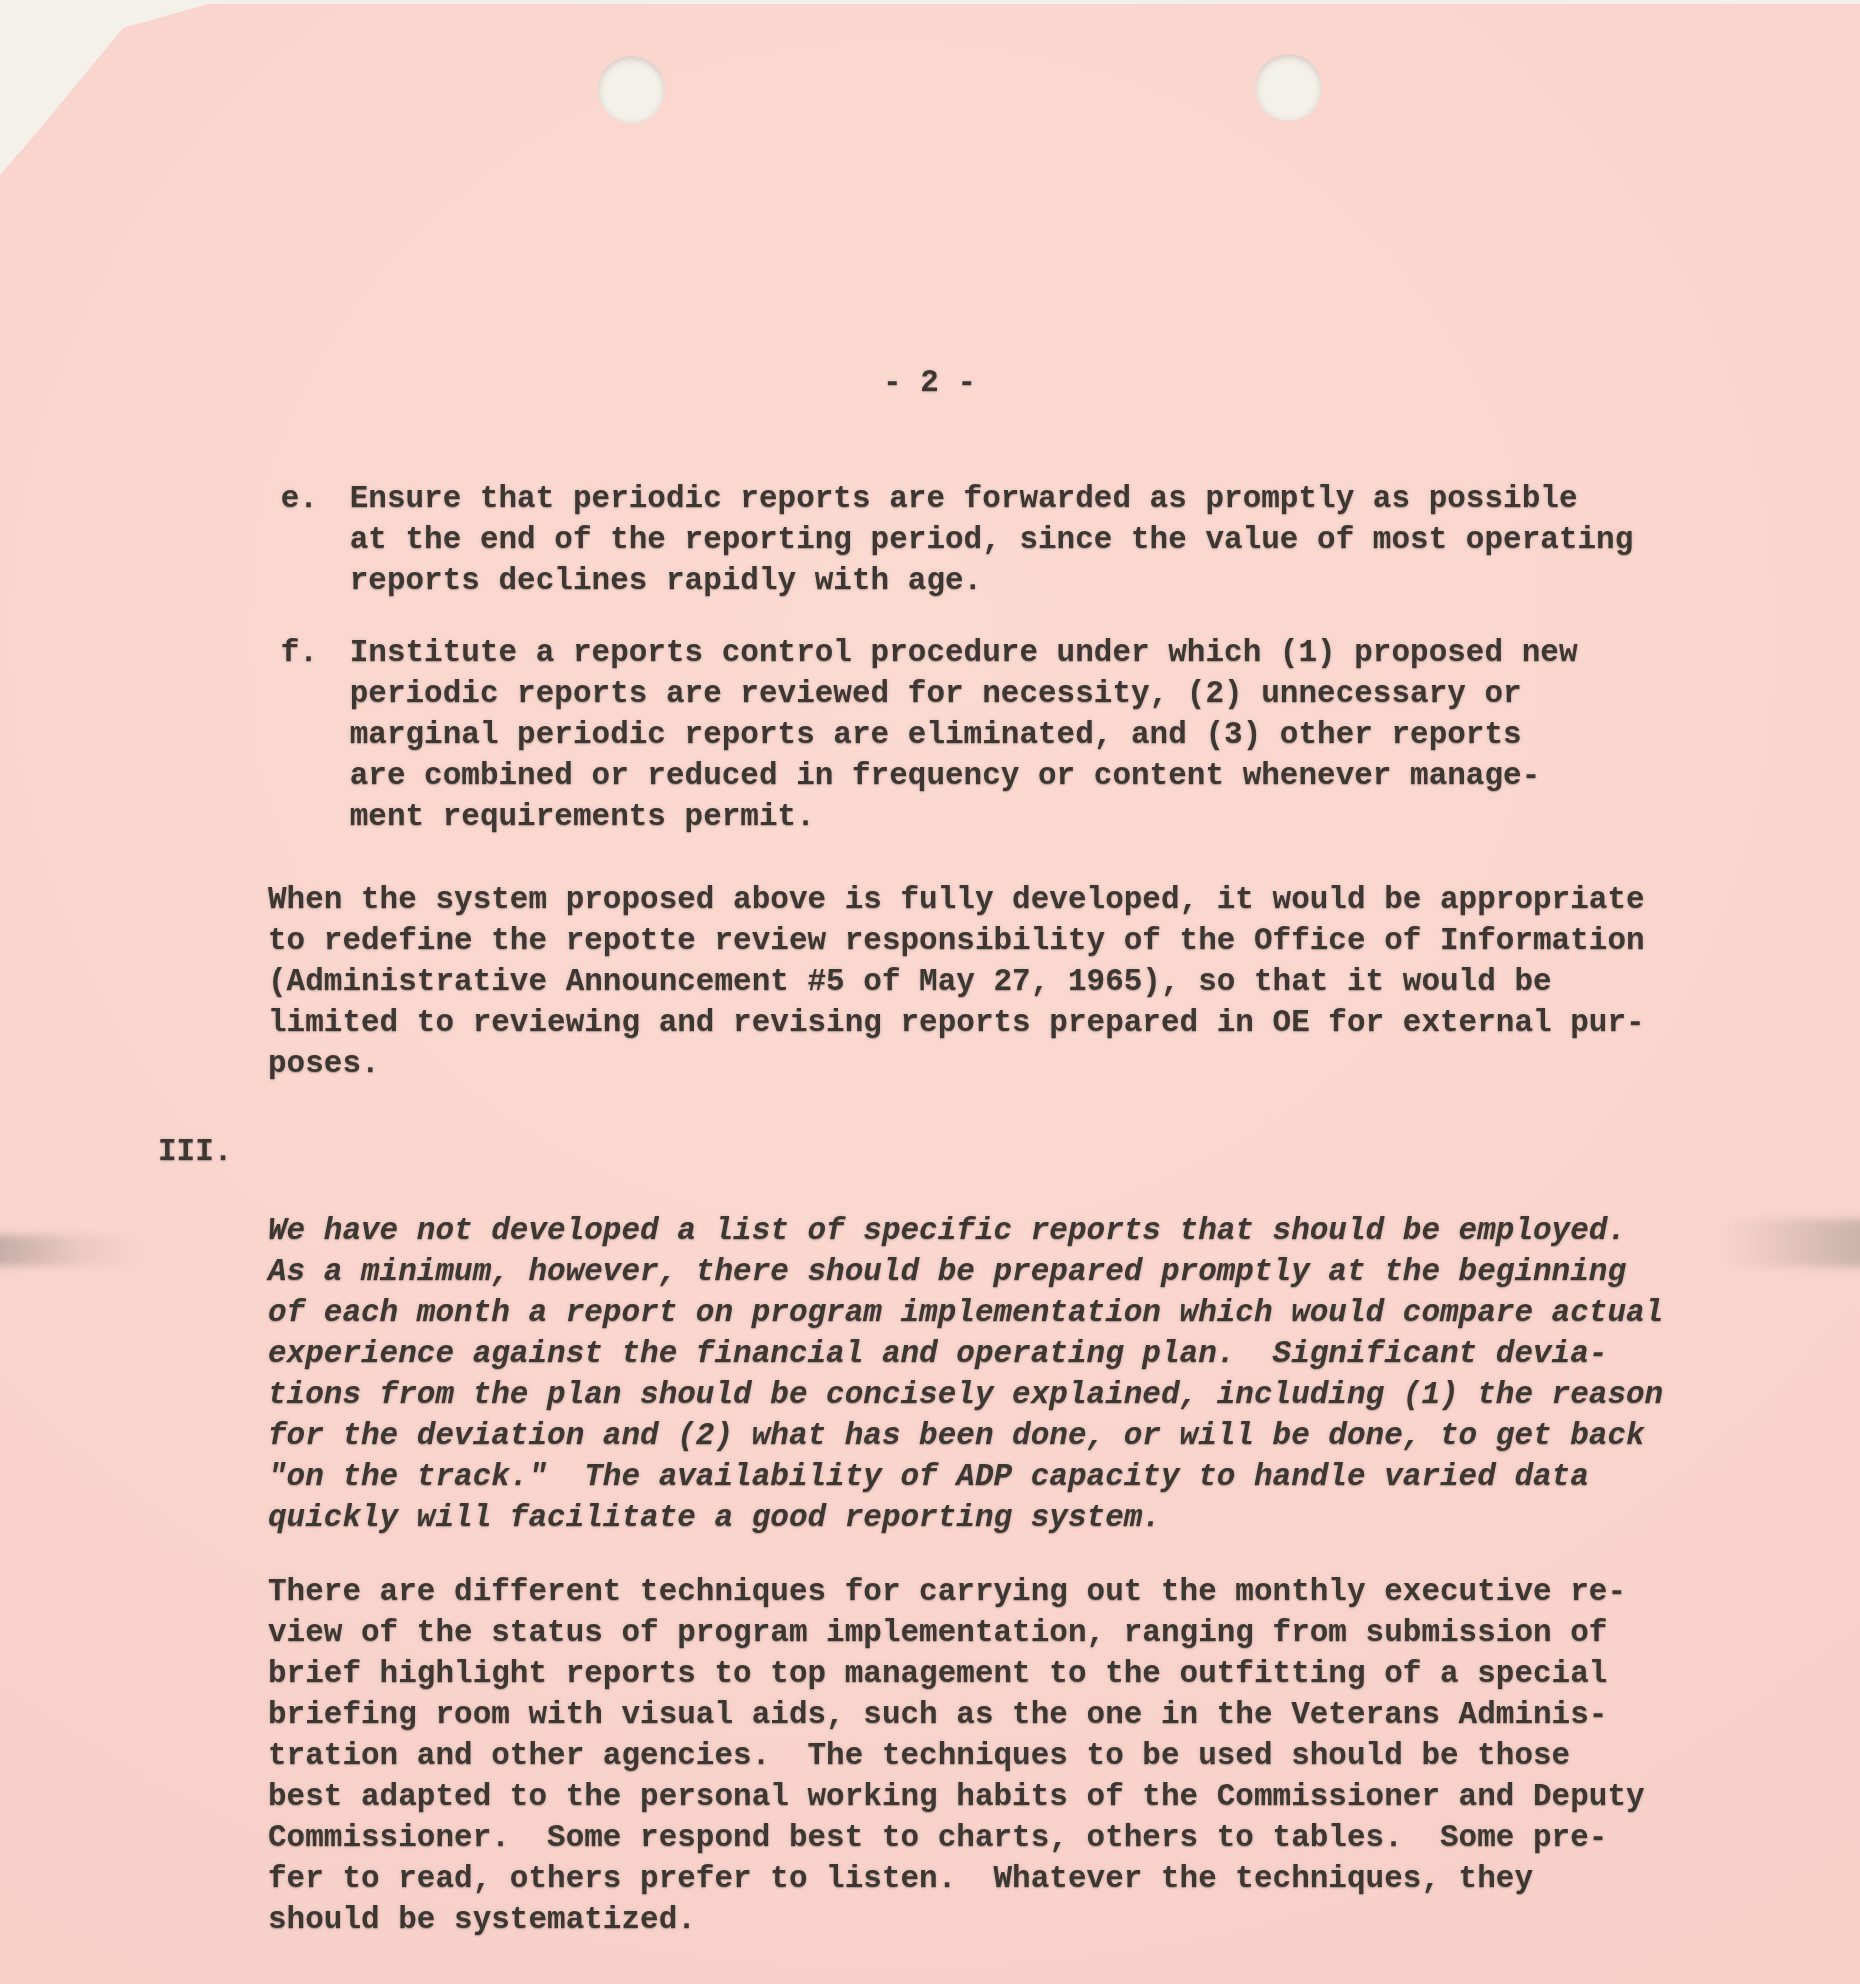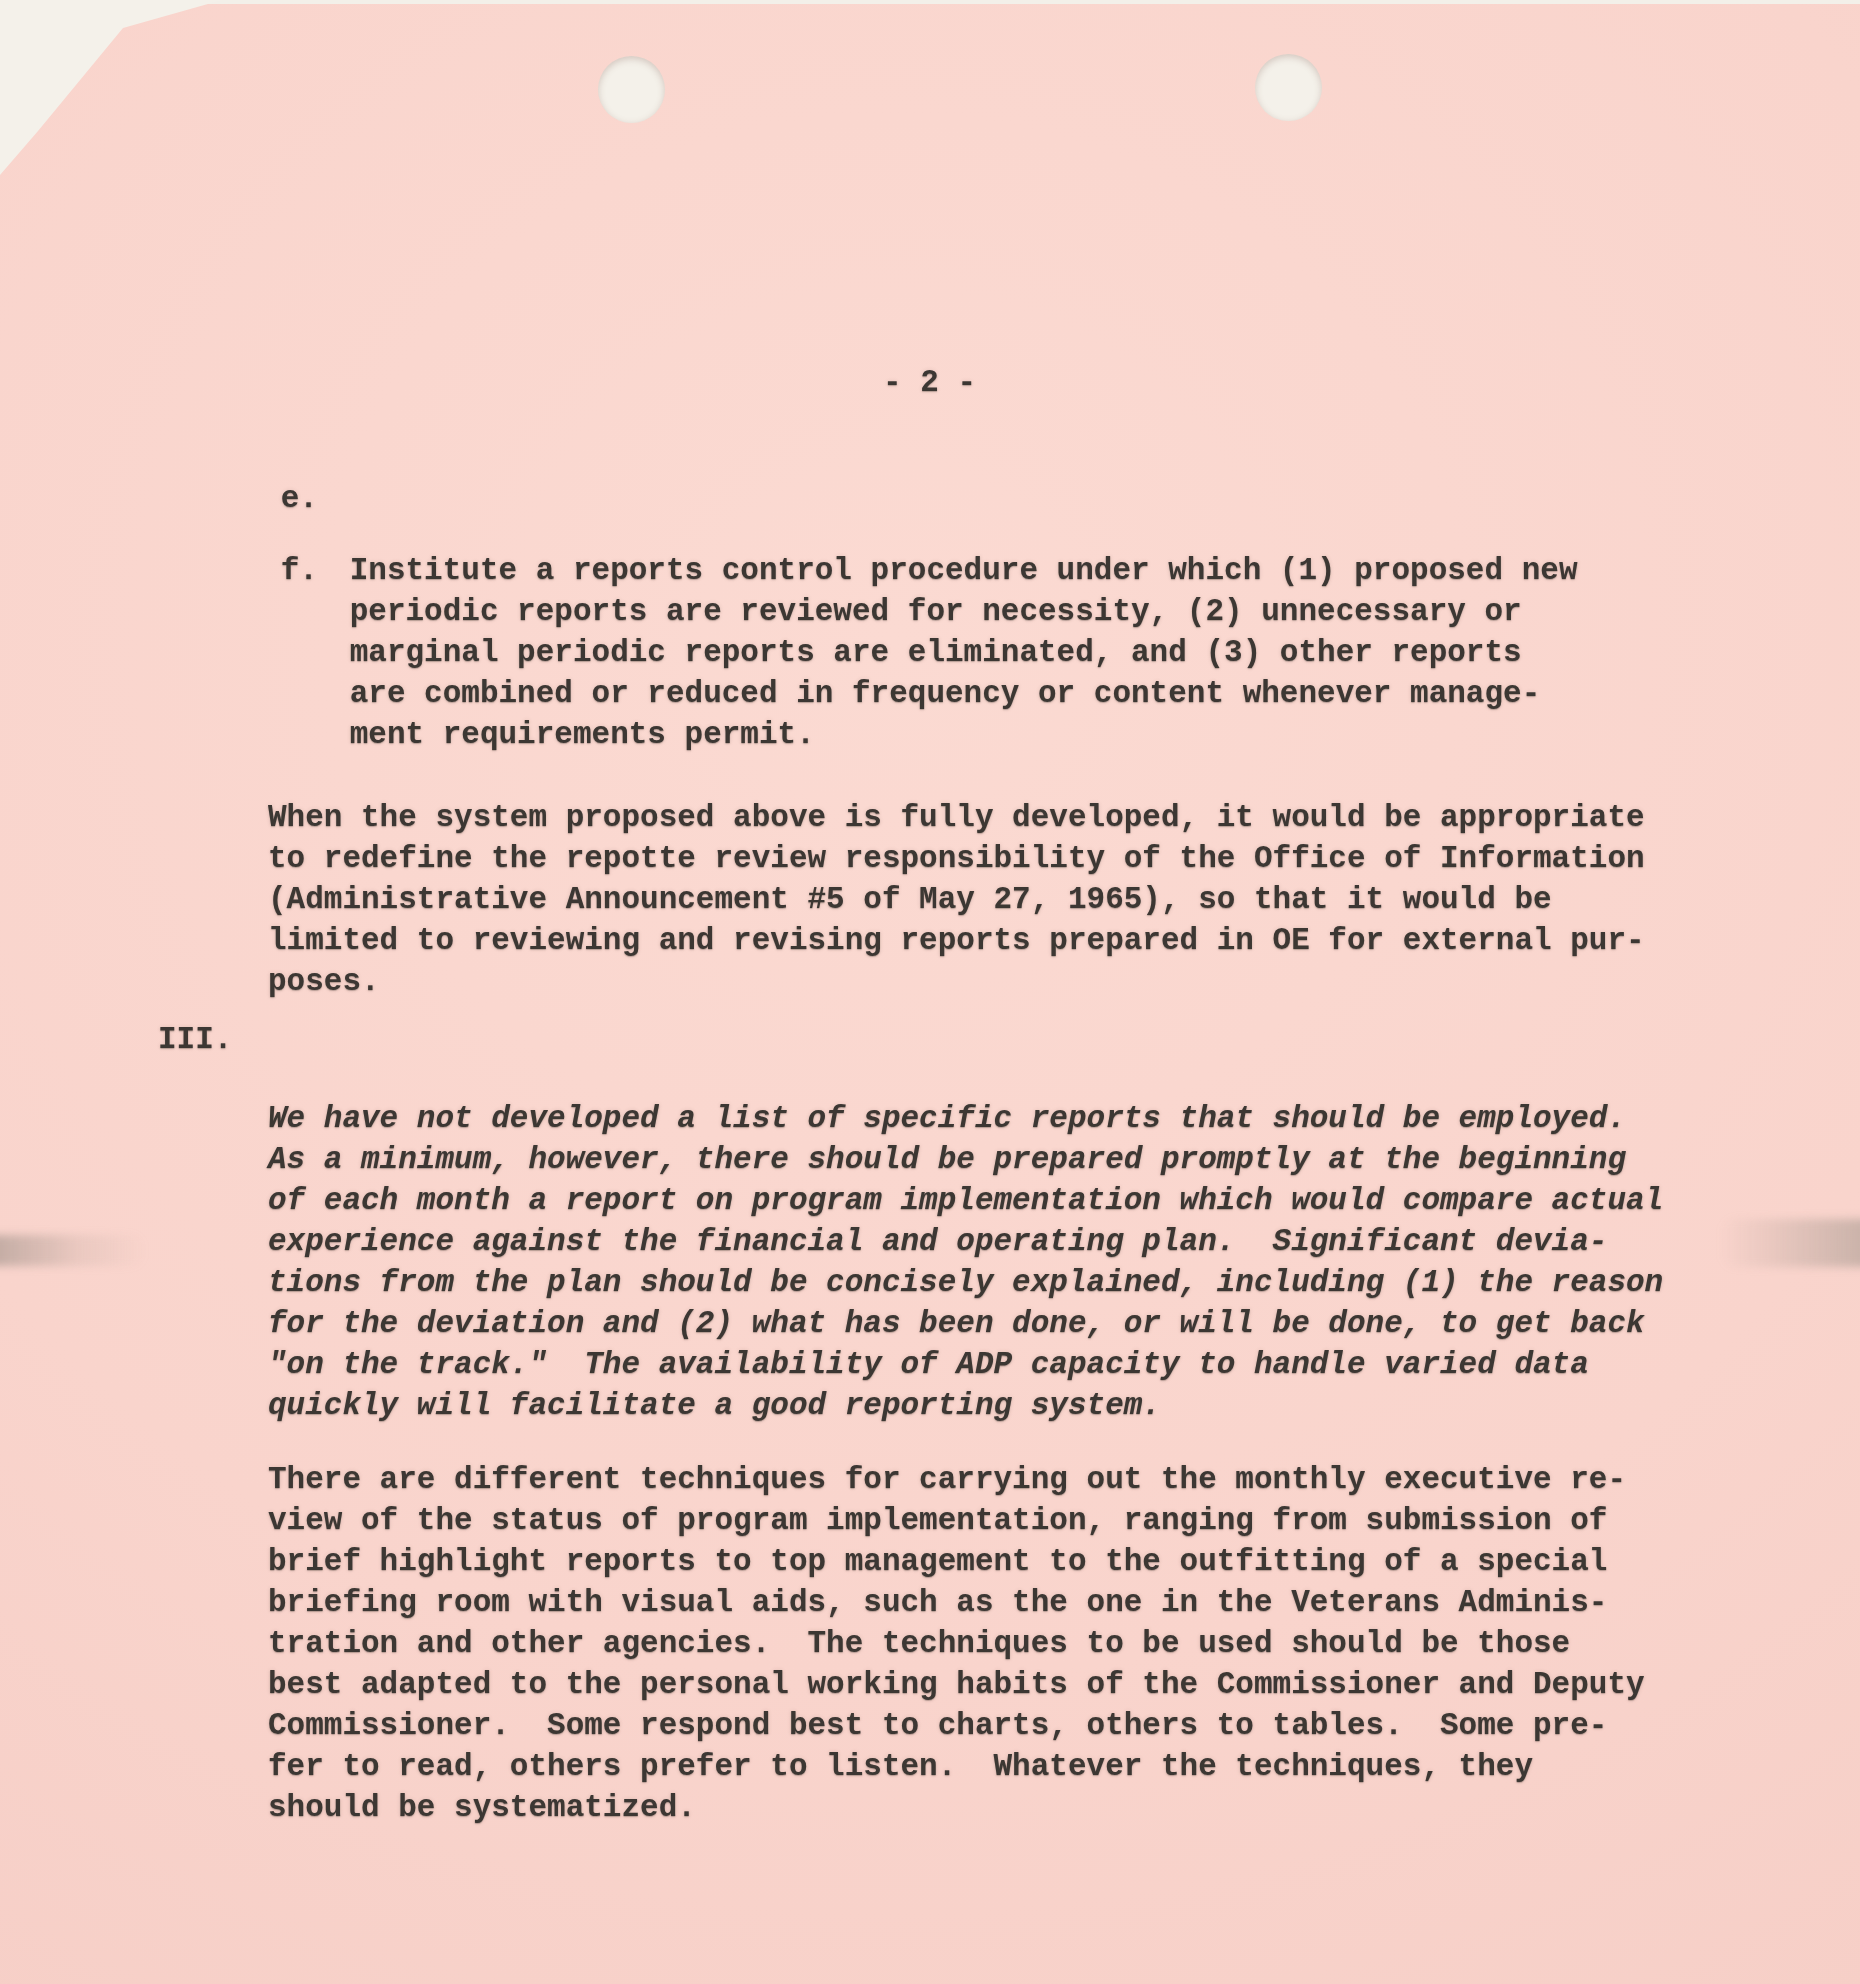--- a/index.html
+++ b/index.html
@@ -92,21 +92,21 @@
   }
   .section-num { flex: 0 0 110px; }
   .section-text {
     text-decoration: underline;
     text-decoration-thickness: 2.8px;
     text-underline-offset: 4.8px;
   }
 
   .mb-a { margin-bottom: 31px; }
   .mb-b { margin-bottom: 42px; }
-  .mb-c { margin-bottom: 17px; }
+  .mb-c { margin-bottom: 47px; }
   .mb-d { margin-bottom: 38px; gap: 40px; }
   .mb-e { margin-bottom: 33px; font-style: italic; }
   .mb-f { margin-bottom: 15px; }
 </style>
 </head>
 <body>
 
 <div class="paper">
 
   <div class="hole hole-left"></div>
@@ -114,20 +114,23 @@
 
   <div class="smudge smudge-left"></div>
   <div class="smudge smudge-right"></div>
 
   <div class="page-number ink">- 2 -</div>
 
   <div class="content">
 
     <div class="list-item ink mb-a">
       <span class="list-label">e.</span>
+      <span class="pre">Ensure that periodic reports are forwarded as promptly as possible
+at the end of the reporting period, since the value of most operating
+reports declines rapidly with age.</span>
     </div>
 
     <div class="list-item ink mb-b">
       <span class="list-label">f.</span>
       <span class="pre">Institute a reports control procedure under which (1) proposed new
 periodic reports are reviewed for necessity, (2) unnecessary or
 marginal periodic reports are eliminated, and (3) other reports
 are combined or reduced in frequency or content whenever manage-
 ment requirements permit.</span>
     </div>

